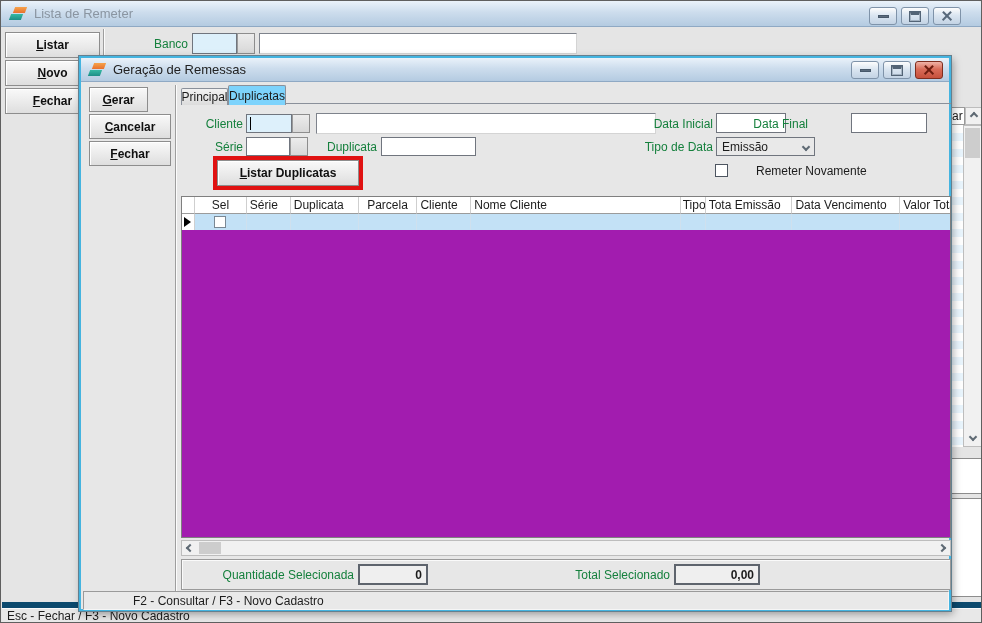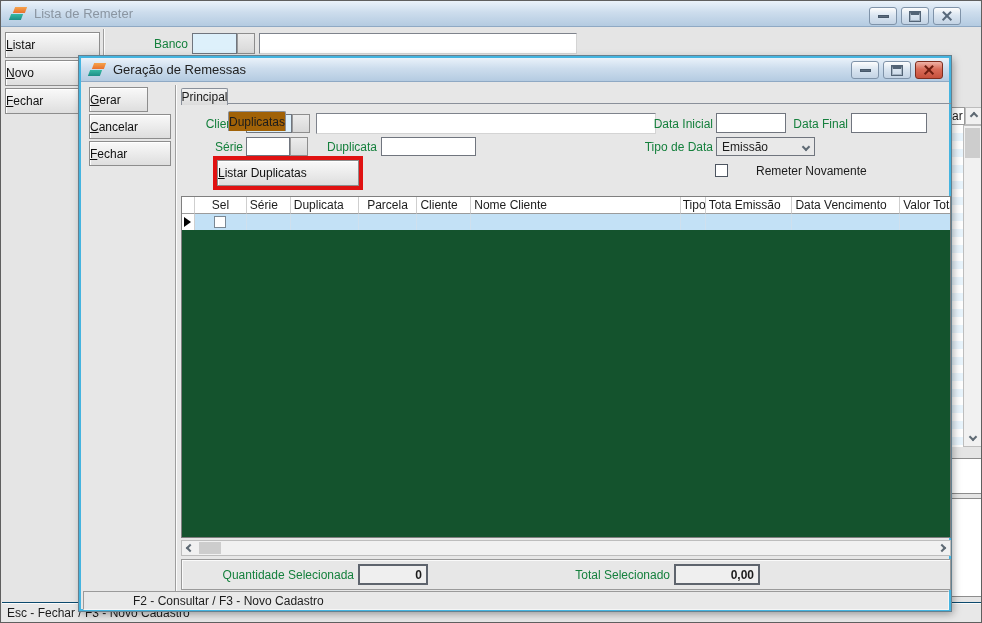--- a/index.html
+++ b/index.html
@@ -17,41 +17,41 @@
   .xglyph { position:relative; width:12px; height:12px; }
   .xglyph::before, .xglyph::after { content:""; position:absolute; left:0; top:5px; width:12px; height:2.4px; background:#57687a; }
   .xglyph::before { transform:rotate(45deg);} .xglyph::after { transform:rotate(-45deg);}
   .xglyph.dark::before,.xglyph.dark::after { background:#6e1d10; }
   .logo { position:relative; width:17px; height:14px; }
   .logo i { position:absolute; display:block; width:12px; height:6px; transform:skewX(-20deg); }
   .logo .top { left:4px; top:0; background:linear-gradient(#f6a34c,#e8702d); }
   .logo .bot { left:0; top:7px; background:linear-gradient(#36b9a4,#1d8e87); }
 
   
-  .btn3d { background:linear-gradient(#f9f9f9,#e9e9e9 60%,#dedede); border:1px solid #8d8d8d; box-shadow:inset 1px 1px 0 #ffffff; display:flex; align-items:center; justify-content:flex-start; font-weight:normal; color:#101010; }
+  .btn3d { background:linear-gradient(#f9f9f9,#e9e9e9 60%,#dedede); border:1px solid #8d8d8d; box-shadow:inset 1px 1px 0 #ffffff; display:flex; align-items:center; justify-content:center; font-weight:bold; color:#101010; }
   .sunken { border:1px solid; border-color:#7e838c #d4d4d4 #d4d4d4 #7e838c; background:#ffffff; }
   .field { border:1px solid #70757e; background:#fff; font-family:"Liberation Sans",sans-serif; font-size:12px; padding:0 3px; width:100%; height:100%; }
   .field.blue { background:#ddf0fb; }
   .lookup { background:linear-gradient(#ececec,#d8d8d8); border:1px solid #8d8d8d; border-left-color:#9a9a9a; }
   .label-r { display:flex; align-items:center; justify-content:flex-end; color:#15803d; }
   .chev { display:inline-block; width:6px; height:6px; border-right:2px solid #5f6a74; border-bottom:2px solid #5f6a74; }
   .chev.up { transform:rotate(-135deg); } .chev.down { transform:rotate(45deg); }
   .chev.left { transform:rotate(135deg); } .chev.right { transform:rotate(-45deg); }
   .checkbox { width:13px; height:13px; background:#fff; border:1px solid #4d5560; }
-  .statusbar { background:#e8e8e8; border-top:1px solid #0c4a6e; box-shadow:inset 0 1px 0 #fbfbfb; display:flex; align-items:center; }
+  .statusbar { background:#e8e8e8; border-top:6px solid #0c4a6e; box-shadow:inset 0 1px 0 #fbfbfb; display:flex; align-items:center; }
   .panel-sunken { border:1px solid; border-color:#9a9a9a #f6f6f6 #f6f6f6 #9a9a9a; display:flex; align-items:center; padding:0 5px; }
 
   
   .tab { border:1px solid #8a909a; border-bottom:none; border-radius:2px 2px 0 0; display:flex; align-items:center; justify-content:center; }
   .tab.inactive { background:linear-gradient(#f2f2f2,#dcdcdc); }
-  .tab.active { background:#a16207; z-index:3;margin-top:26px; }
+  .tab.active { background:#7dd3fc; z-index:3; }
   .tabline { border-bottom:1px solid #8a909a; }
 
   
-  .grid { border:1px solid #7f7f7f; background:#14532d; overflow:hidden; }
+  .grid { border:1px solid #7f7f7f; background:#a21caf; overflow:hidden; }
   .gridrow { display:flex; }
   .hcell { background:#ffffff; border-right:1px solid #cfcfcf; border-bottom:1px solid #9b9b9b; display:flex; align-items:center; padding:0 3px; height:17px; overflow:hidden; white-space:nowrap; }
   .dcell { border-right:1px solid #cfe0ee; height:16px; display:flex; align-items:center; justify-content:center; overflow:hidden; }
   .rowsel { background:#c3e1f6; }
   .tri-right { width:0; height:0; border-top:5px solid transparent; border-bottom:5px solid transparent; border-left:7px solid #000; }
 
   
   .sb-track { background:#f1f1f1; border:1px solid #bdbdbd; }
   .sb-btn { background:#f1f1f1; display:flex; align-items:center; justify-content:center; }
   .sb-thumb { background:#cdcdcd; }
@@ -160,21 +160,21 @@
 
     <div class="label-r" style="position:absolute;left:95px;top:56px;width:67px;height:19px;">Cliente</div>
     <div style="position:absolute;left:165px;top:56px;width:46px;height:19px;">
       <input class="field blue" value="" style="">
       <div class="caret" style="position:absolute;left:4px;top:3px;"></div>
     </div>
     <div class="lookup" style="position:absolute;left:211px;top:56px;width:18px;height:19px;"></div>
     <div class="sunken" style="position:absolute;left:235px;top:55px;width:340px;height:21px;"><span></span></div>
     <div class="label-r" style="position:absolute;left:555px;top:56px;width:77px;height:19px;">Data Inicial</div>
     <div style="position:absolute;left:635px;top:55px;width:70px;height:20px;"><input class="field" value="" style=""></div>
-    <div class="label-r" style="position:absolute;left:708px;top:56px;width:59px;height:19px;">Data Final</div>
+    <div class="label-r" style="position:absolute;left:668px;top:56px;width:59px;height:19px;">Data Final</div>
     <div style="position:absolute;left:770px;top:55px;width:76px;height:20px;"><input class="field" value="" style=""></div>
 
     <div class="label-r" style="position:absolute;left:95px;top:79px;width:67px;height:19px;">Série</div>
     <div style="position:absolute;left:165px;top:79px;width:44px;height:19px;"><input class="field" value="" style=""></div>
     <div class="lookup" style="position:absolute;left:209px;top:79px;width:18px;height:19px;"></div>
     <div class="label-r" style="position:absolute;left:230px;top:79px;width:66px;height:19px;">Duplicata</div>
     <div style="position:absolute;left:300px;top:79px;width:95px;height:19px;"><input class="field" value="" style=""></div>
     <div class="label-r" style="position:absolute;left:540px;top:79px;width:92px;height:19px;">Tipo de Data</div>
     <div style="position:absolute;left:635px;top:79px;width:99px;height:19px;border:1px solid #70757e;background:#e9e9e9;display:flex;align-items:center;justify-content:space-between;padding:0 5px;">
       <span>Emissão</span>

